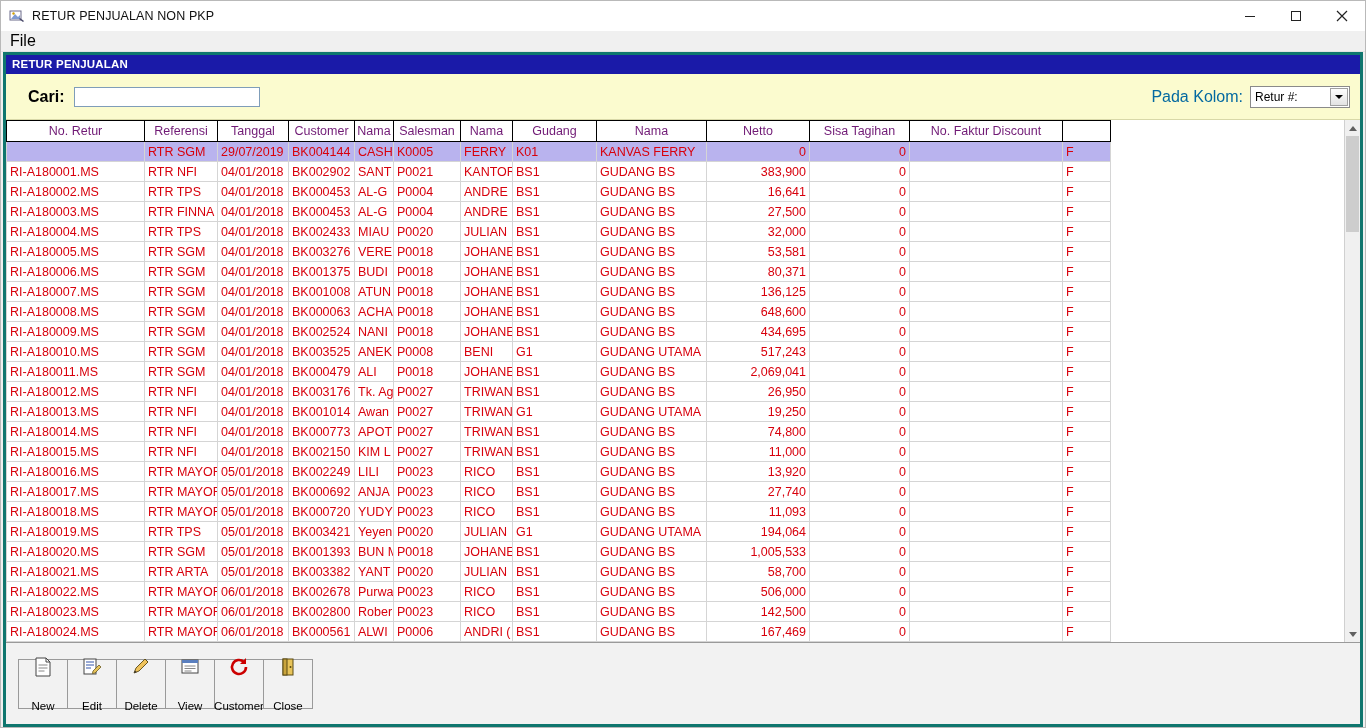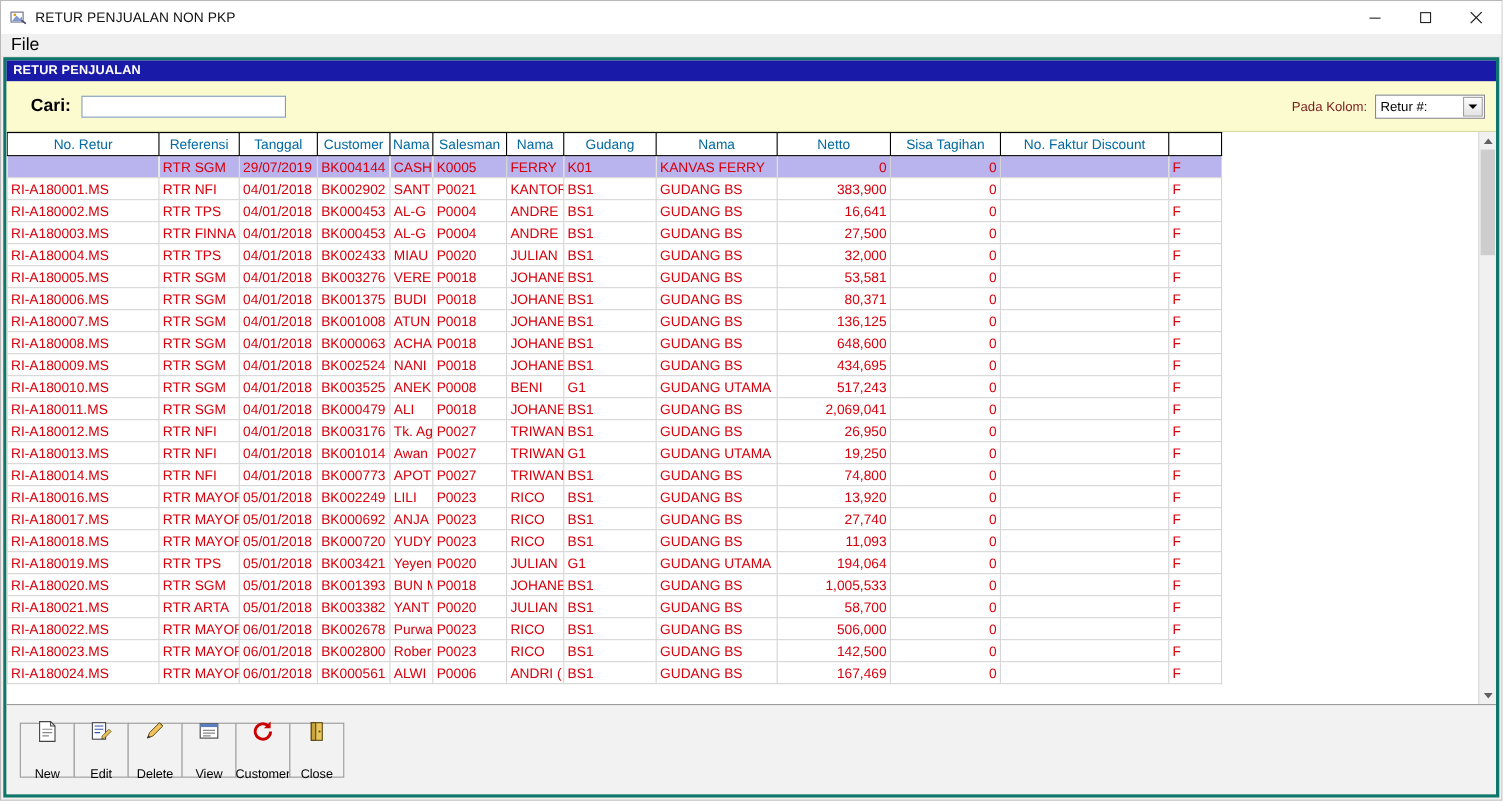--- a/index.html
+++ b/index.html
@@ -104,22 +104,22 @@
     height: 20px;
     font-size: 12px;
     padding: 1px 3px;
     border: 1px solid #7f9db9;
     background: #ffffff;
     outline: none;
     font-family: "Liberation Sans", sans-serif;
   }
   .searchbar .spacer { flex: 1 1 auto; }
   .searchbar .kolom-lbl {
-    font-size: 12px;
-    color: #7f1d1d;
+    font-size: 16px;
+    color: #0369a1;
     margin-right: 7px;
   }
   .combo {
     width: 100px;
     height: 22px;
     border: 1px solid #8a8a8a;
     background: #ffffff;
     display: flex;
     align-items: center;
     position: relative;
@@ -159,21 +159,21 @@
     width: 1104px;
     font-size: 12px;
   }
   table.grid th {
     background: #ffffff;
     border: 1px solid #000000;
     border-top: 1px solid #000;
     height: 21px;
     font-weight: normal;
     font-size: 12.5px;
-    color: #0369a1;
+    color: #701a75;
     text-align: center;
     padding: 0 2px;
     overflow: hidden;
     white-space: nowrap;
   }
   table.grid td {
     border: 1px solid #d5d5d5;
     border-top: none;
     border-left: none;
     height: 20px;
@@ -571,20 +571,35 @@
                 <td>P0027</td>
                 <td>TRIWAN</td>
                 <td>BS1</td>
                 <td>GUDANG BS</td>
                 <td class="num">74,800</td>
                 <td class="num">0</td>
                 <td></td>
                 <td>F</td>
               </tr>
               <tr>
+                <td>RI-A180015.MS</td>
+                <td>RTR NFI</td>
+                <td>04/01/2018</td>
+                <td>BK002150</td>
+                <td>KIM L</td>
+                <td>P0027</td>
+                <td>TRIWAN</td>
+                <td>BS1</td>
+                <td>GUDANG BS</td>
+                <td class="num">11,000</td>
+                <td class="num">0</td>
+                <td></td>
+                <td>F</td>
+              </tr>
+              <tr>
                 <td>RI-A180016.MS</td>
                 <td>RTR MAYORA</td>
                 <td>05/01/2018</td>
                 <td>BK002249</td>
                 <td>LILI</td>
                 <td>P0023</td>
                 <td>RICO</td>
                 <td>BS1</td>
                 <td>GUDANG BS</td>
                 <td class="num">13,920</td>

